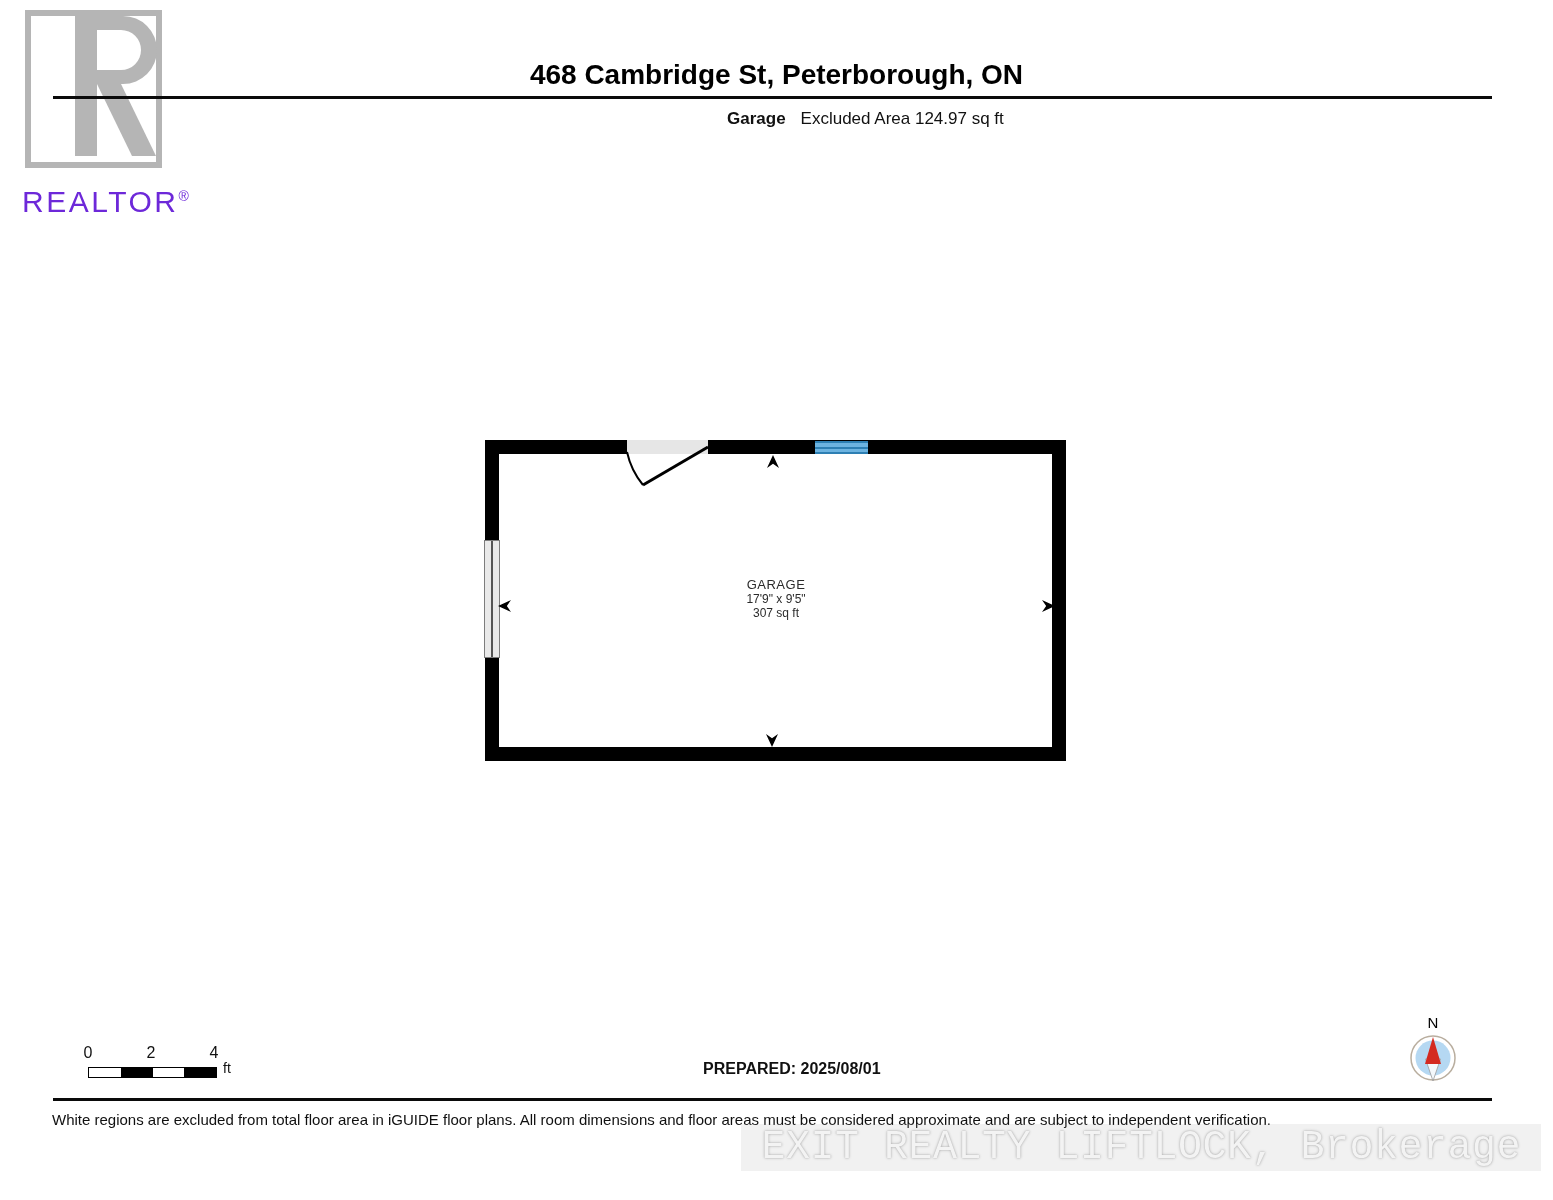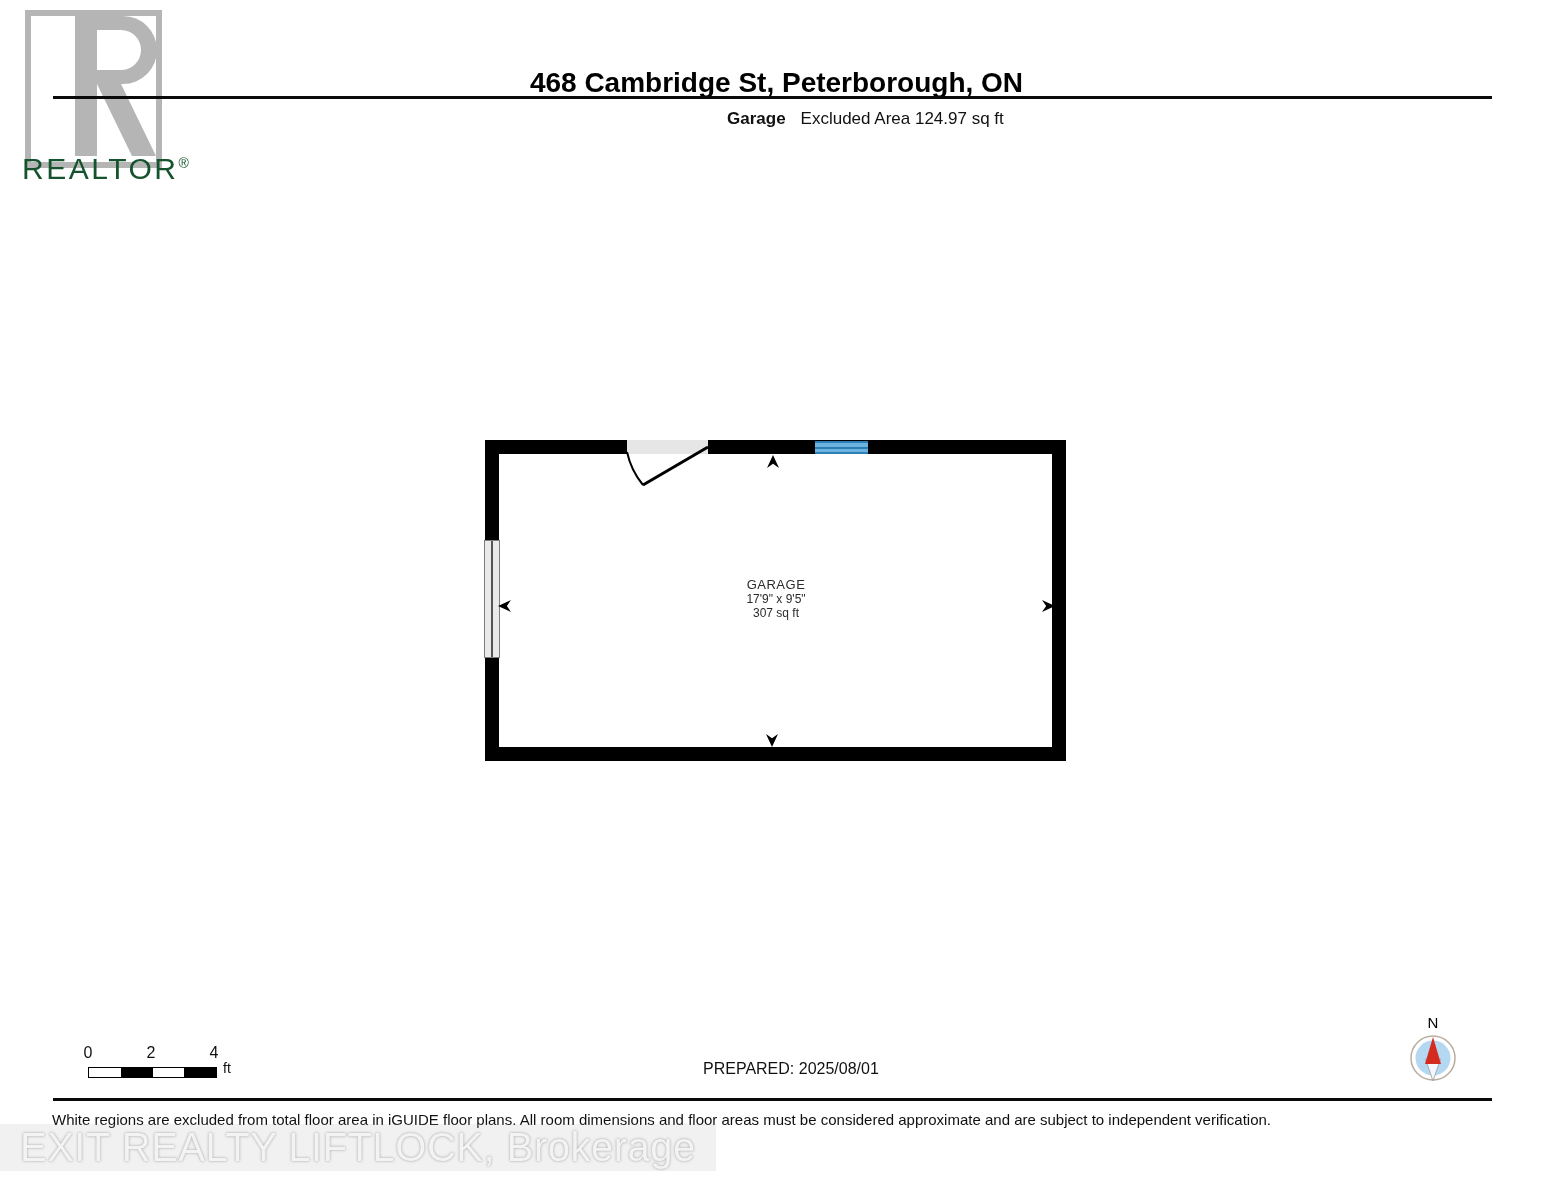--- a/index.html
+++ b/index.html
@@ -1,24 +1,24 @@
 <!DOCTYPE html>
 <html><head>
 <meta charset="utf-8">
 <style>
   html,body{margin:0;padding:0;background:#fff;}
   .page{position:relative;width:1553px;height:1200px;background:#fff;overflow:hidden;
         font-family:"Liberation Sans",sans-serif;color:#111;}
 
   
   .logo-mark{position:absolute;left:25px;top:10px;width:137px;height:158px;z-index:1;}
-  .logo-word{position:absolute;left:22px;top:152px;font-size:30px;letter-spacing:2.5px;
-             color:#14532d;z-index:1;}
+  .logo-word{position:absolute;left:22px;top:185px;font-size:30px;letter-spacing:2.5px;
+             color:#6d28d9;z-index:1;}
   .logo-word sup{font-size:14px;}
-  .page-title{position:absolute;left:0;right:0;top:55px;margin:12px;text-align:center;
+  .page-title{position:absolute;left:0;right:0;top:55px;margin:4px;text-align:center;
               font-size:28px;font-weight:700;color:#000;}
   .header-rule{position:absolute;left:53px;top:96px;width:1439px;height:3px;background:#0a0a0a;z-index:5;}
   .subtitle{position:absolute;left:727px;top:109px;font-size:17px;display:flex;gap:15px;}
   .subtitle .lbl{font-weight:700;}
 
   
   .wall{position:absolute;background:#000;}
   .wall-top{left:485px;top:440px;width:581px;height:14px;}
   .wall-bottom{left:485px;top:747px;width:581px;height:14px;}
   .wall-left{left:485px;top:440px;width:14px;height:321px;}
@@ -47,28 +47,28 @@
 
   
   .tick{position:absolute;top:1044px;width:16px;text-align:center;font-size:16px;}
   .tick-0{left:80px;} .tick-2{left:143px;} .tick-4{left:206px;}
   .scale-bar{position:absolute;left:88px;top:1067px;width:127px;height:9px;border:1px solid #000;
              display:flex;box-sizing:content-box;}
   .scale-bar .seg{flex:1;}
   .seg-w{background:#fff;} .seg-b{background:#000;}
   .scale-unit{position:absolute;left:223px;top:1060px;font-size:14px;}
 
-  .prepared{position:absolute;left:703px;top:1060px;font-size:16px;font-weight:400;}
+  .prepared{position:absolute;left:703px;top:1060px;font-size:16px;font-weight:700;}
 
   .compass{position:absolute;left:1405px;top:1008px;width:56px;height:84px;}
 
   .footer-rule{position:absolute;left:53px;top:1098px;width:1439px;height:3px;background:#0a0a0a;}
   .disclaimer{position:absolute;left:52px;top:1111px;font-size:15px;white-space:nowrap;color:#101010;}
 
-  .watermark-row{position:absolute;left:0;right:12px;top:1124px;text-align:left;}
+  .watermark-row{position:absolute;left:0;right:12px;top:1124px;text-align:right;font-family:Liberation Mono, monospace;}
   .watermark{display:inline-block;background:rgba(175,175,175,.18);padding:1px 20px;
              font-size:40px;letter-spacing:.5px;color:#f3f3f3;
              text-shadow:0 0 3px #ababab,0 0 1px #bdbdbd;}
 </style>
 </head>
 <body>
 
 <div class="page">
 
   <svg class="logo-mark" viewBox="0 0 137 158" xmlns="http://www.w3.org/2000/svg">

